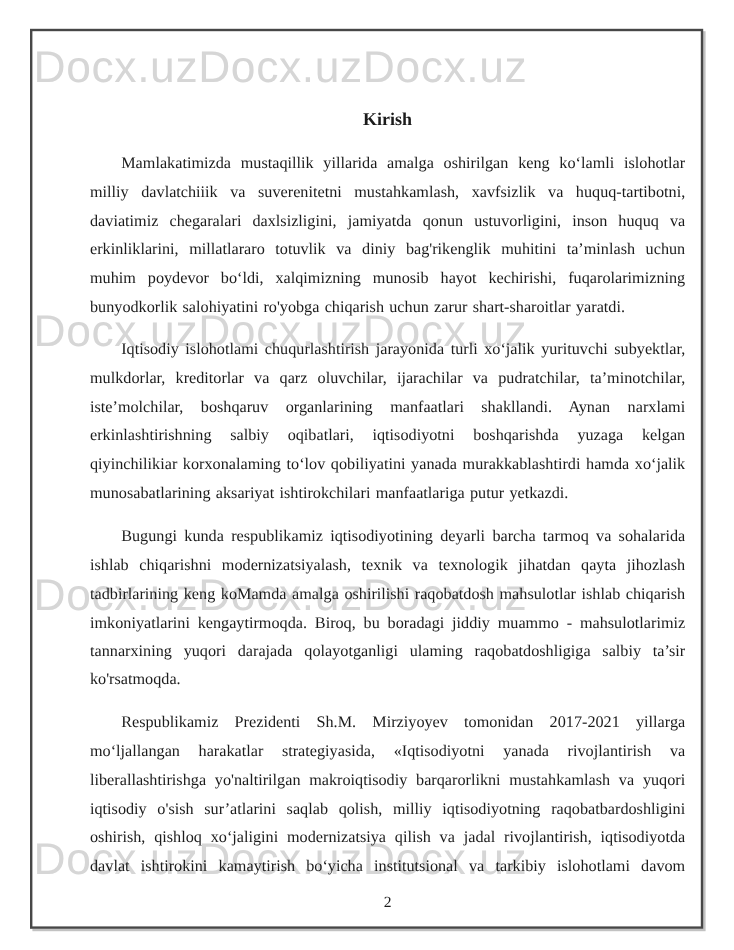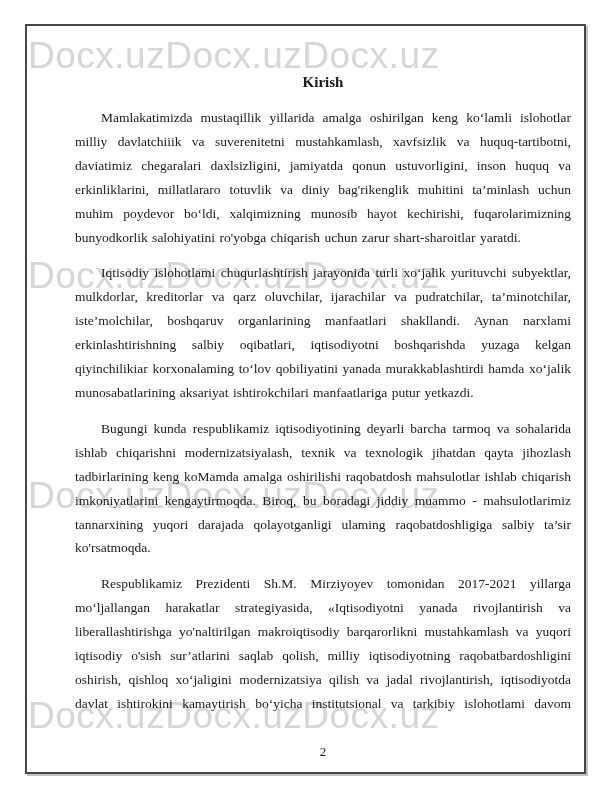--- a/index.html
+++ b/index.html
@@ -50,21 +50,21 @@
     font-size: 37px;
     line-height: 38px;
     font-weight: 400;
     color: var(--watermark, #d6d6d6);
     letter-spacing: 0.5px;
     white-space: nowrap;
   }
   .content {
     position: absolute;
     left: 63px;
-    top: 70px;
+    top: 88px;
     width: 520px;
     height: 652px;
     overflow: hidden;
   }
   .doc-title {
     margin: 0;
     font-size: 15px;
     font-weight: bold;
     text-align: center;
     line-height: 24px;

